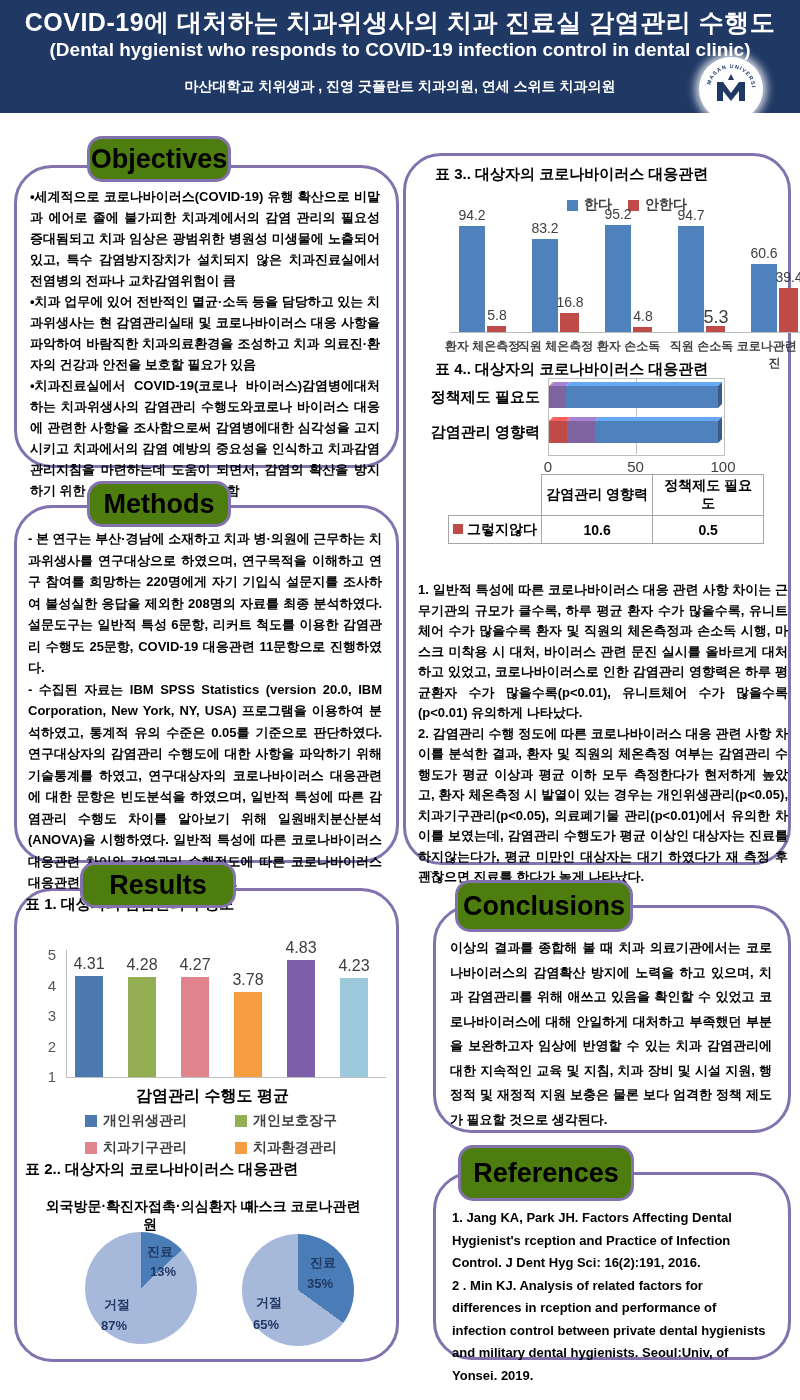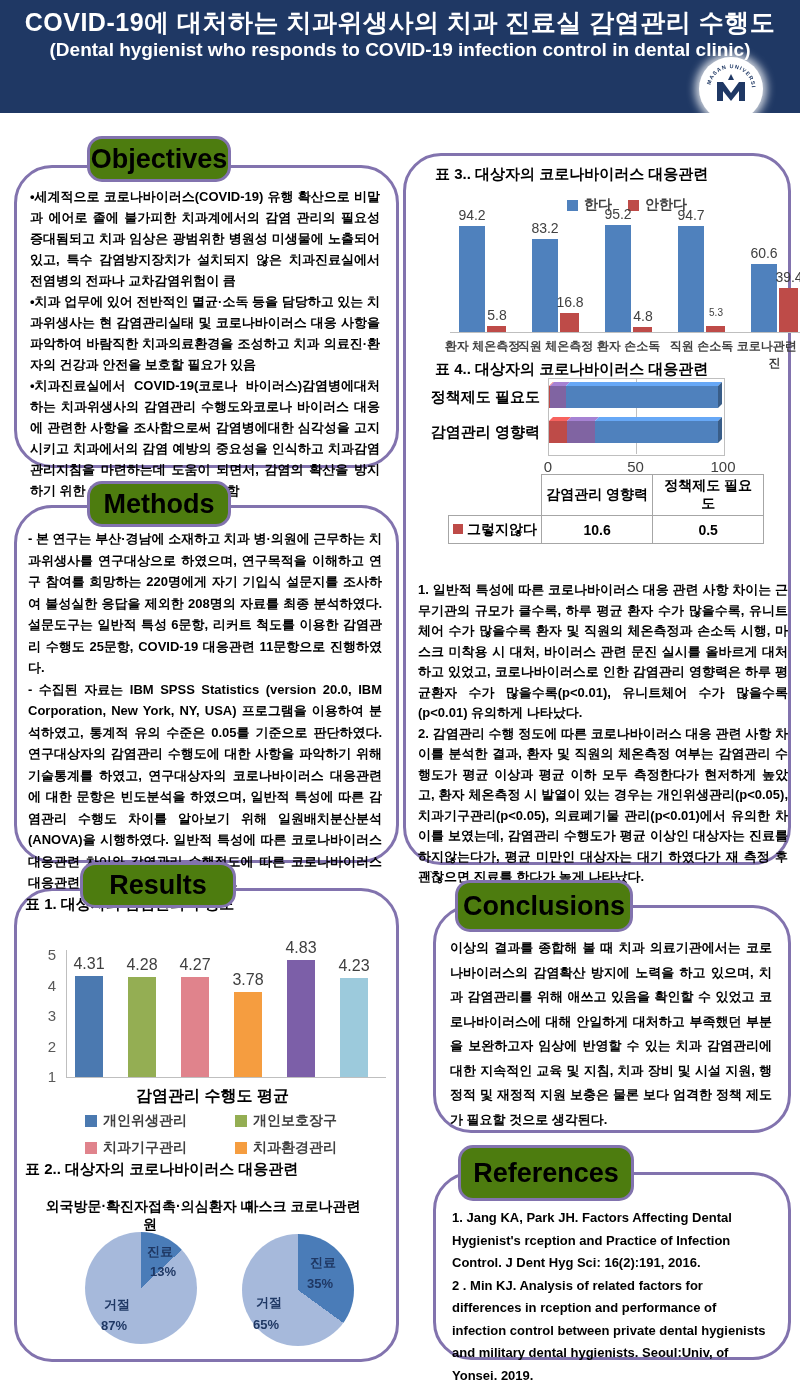--- a/index.html
+++ b/index.html
@@ -41,20 +41,21 @@
   .stray{position:absolute;color:#555;font-size:15px;z-index:3;}
 </style>
 </head>
 <body>
 
 <div class="poster">
 
   <div class="banner">
     <div class="t1">COVID-19에 대처하는 치과위생사의 치과 진료실 감염관리 수행도</div>
     <div class="t2">(Dental hygienist who responds to COVID-19 infection control  in dental clinic)</div>
+    <div class="t4">마산대학교 치위생과 , 진영 굿플란트 치과의원, 연세 스위트 치과의원</div>
   </div>
   <div class="logo">
     <svg width="58" height="58" viewBox="0 0 58 58">
       <defs>
           <path id="arc" d="M 8 29 A 21 21 0 1 1 50 29"></path>
         </defs>
       <circle cx="29" cy="29" r="28" fill="#fff"></circle>
       <text font-size="5.4" fill="#1F3864" font-weight="bold" letter-spacing="1">
         <textPath href="#arc" startOffset="4">MASAN UNIVERSITY SINCE 1996</textPath>
       </text>
@@ -170,21 +171,21 @@
       <div class="val" style="left:98px;top:98.184px;width:60px;font-size:14px;">16.8</div>
       <div class="cat" style="left:75px;top:142px;width:77px;">직원 체온측정</div>
       <div class="bar" style="left:163px;top:29.37599999999999px;width:26px;height:106.62400000000001px;background:#4F81BD;"></div>
       <div class="val" style="left:146px;top:10.37599999999999px;width:60px;font-size:14px;">95.2</div>
       <div class="bar" style="left:191px;top:130.624px;width:19px;height:5.376px;background:#BE4B48;"></div>
       <div class="val" style="left:171px;top:111.624px;width:60px;font-size:14px;">4.8</div>
       <div class="cat" style="left:148px;top:142px;width:77px;">환자 손소독</div>
       <div class="bar" style="left:236px;top:29.935999999999993px;width:26px;height:106.06400000000001px;background:#4F81BD;"></div>
       <div class="val" style="left:219px;top:10.935999999999993px;width:60px;font-size:14px;">94.7</div>
       <div class="bar" style="left:264px;top:130.064px;width:19px;height:5.936px;background:#BE4B48;"></div>
-      <div class="val" style="left:244px;top:111.064px;width:60px;font-size:10px;">5.3</div>
+      <div class="val" style="left:244px;top:111.064px;width:60px;font-size:18px;">5.3</div>
       <div class="cat" style="left:221px;top:142px;width:77px;">직원 손소독</div>
       <div class="bar" style="left:309px;top:68.128px;width:26px;height:67.872px;background:#4F81BD;"></div>
       <div class="val" style="left:292px;top:49.128px;width:60px;font-size:14px;">60.6</div>
       <div class="bar" style="left:337px;top:91.87200000000001px;width:19px;height:44.12799999999999px;background:#BE4B48;"></div>
       <div class="val" style="left:317px;top:72.87200000000001px;width:60px;font-size:14px;">39.4</div>
       <div class="cat" style="left:294px;top:142px;width:77px;">코로나관련 문진</div>
     </div>
 
   <div class="lbl" style="left:435px;top:360px;">표 4.. 대상자의 코로나바이러스 대응관련</div>
   <div id="chart4" style="left:420px;top:372px;width:370px;height:100px;">

